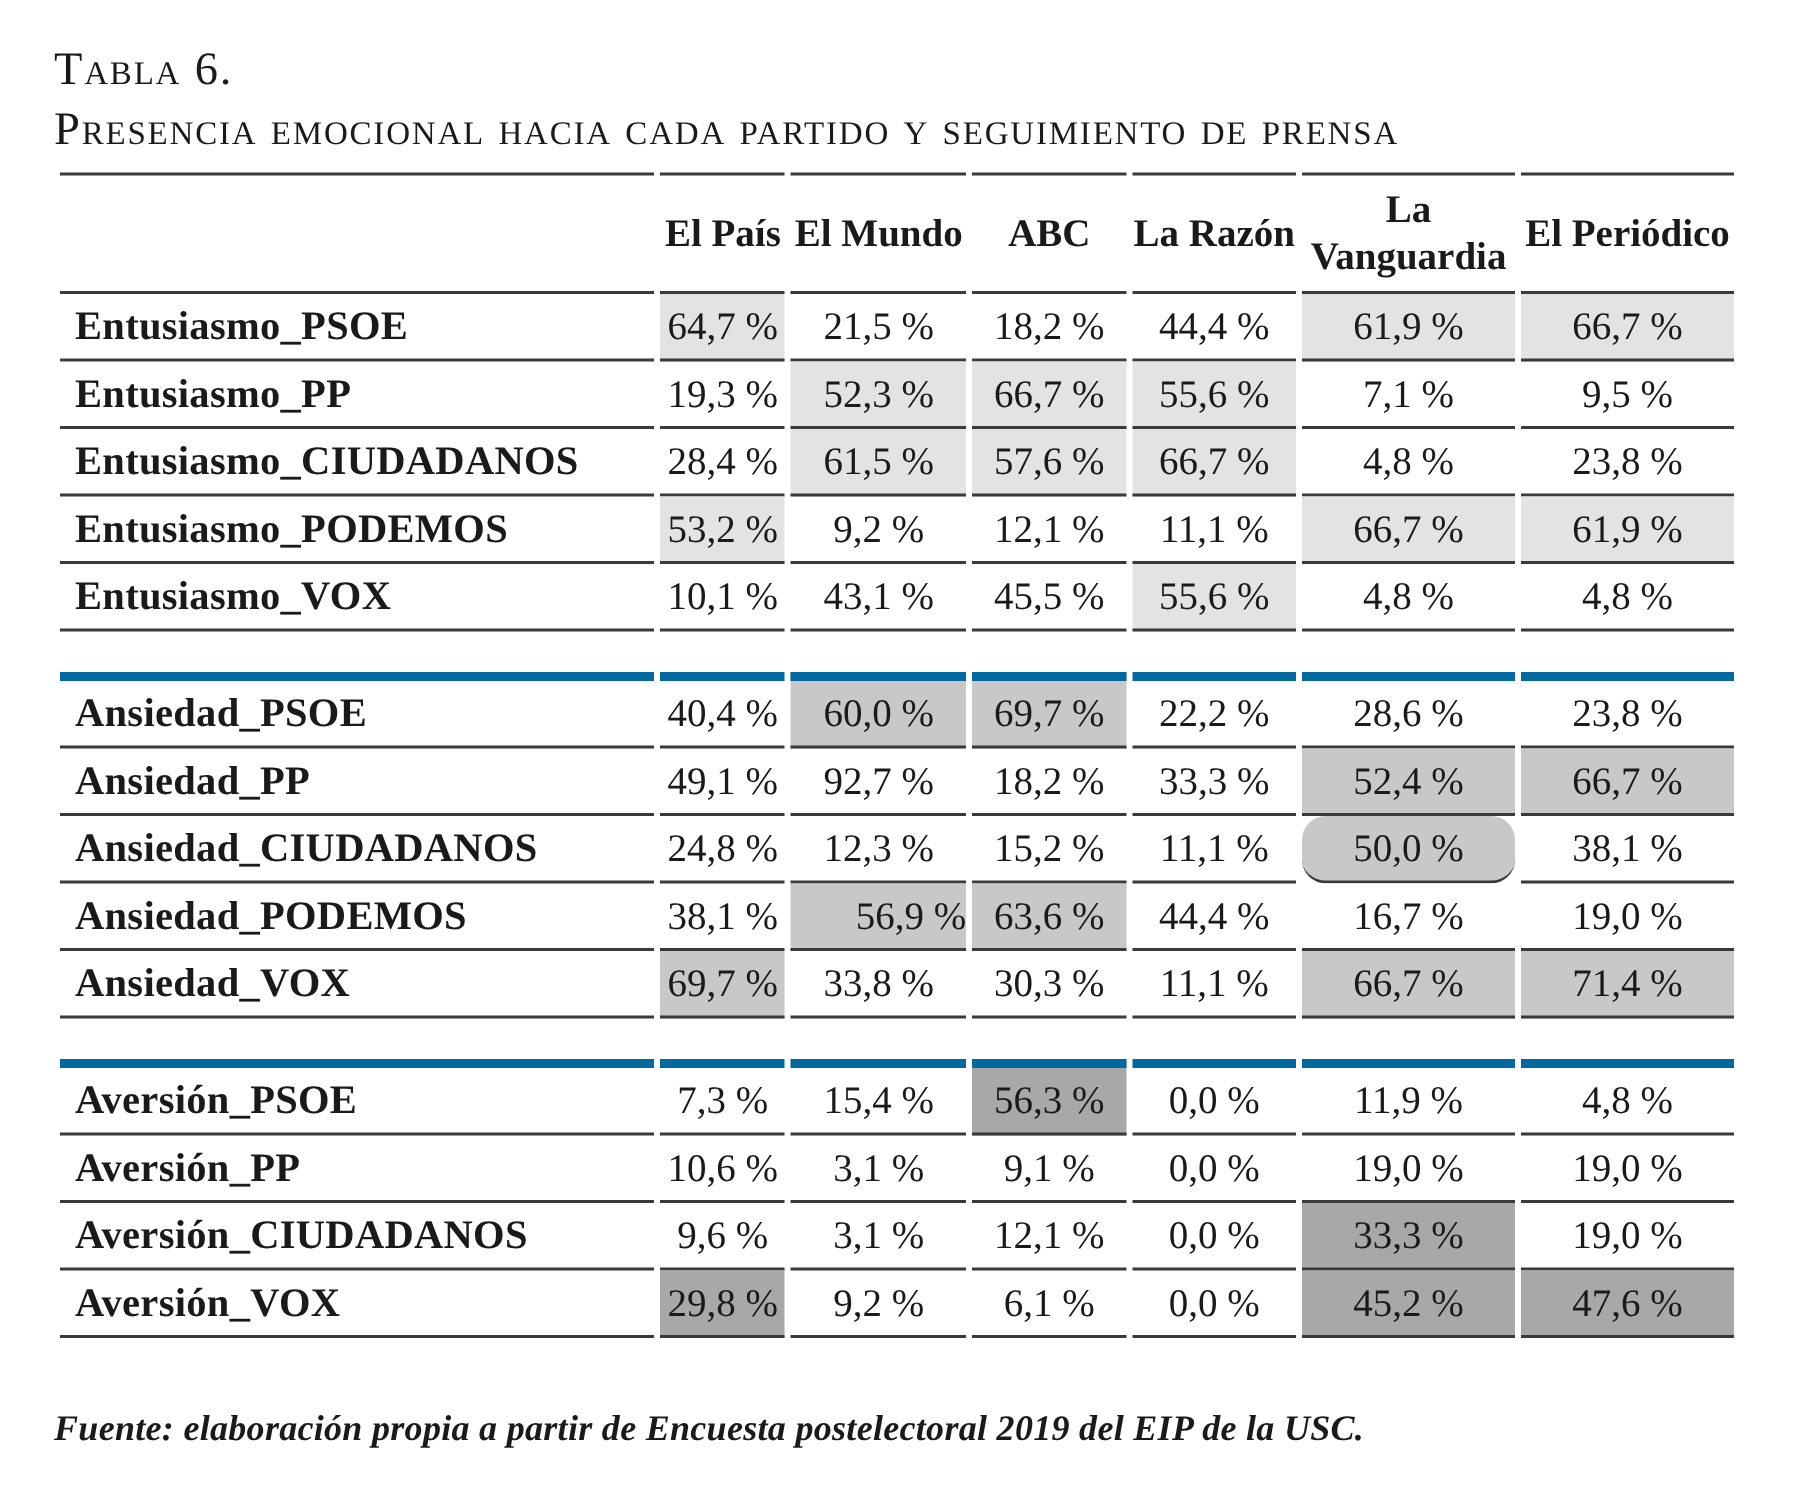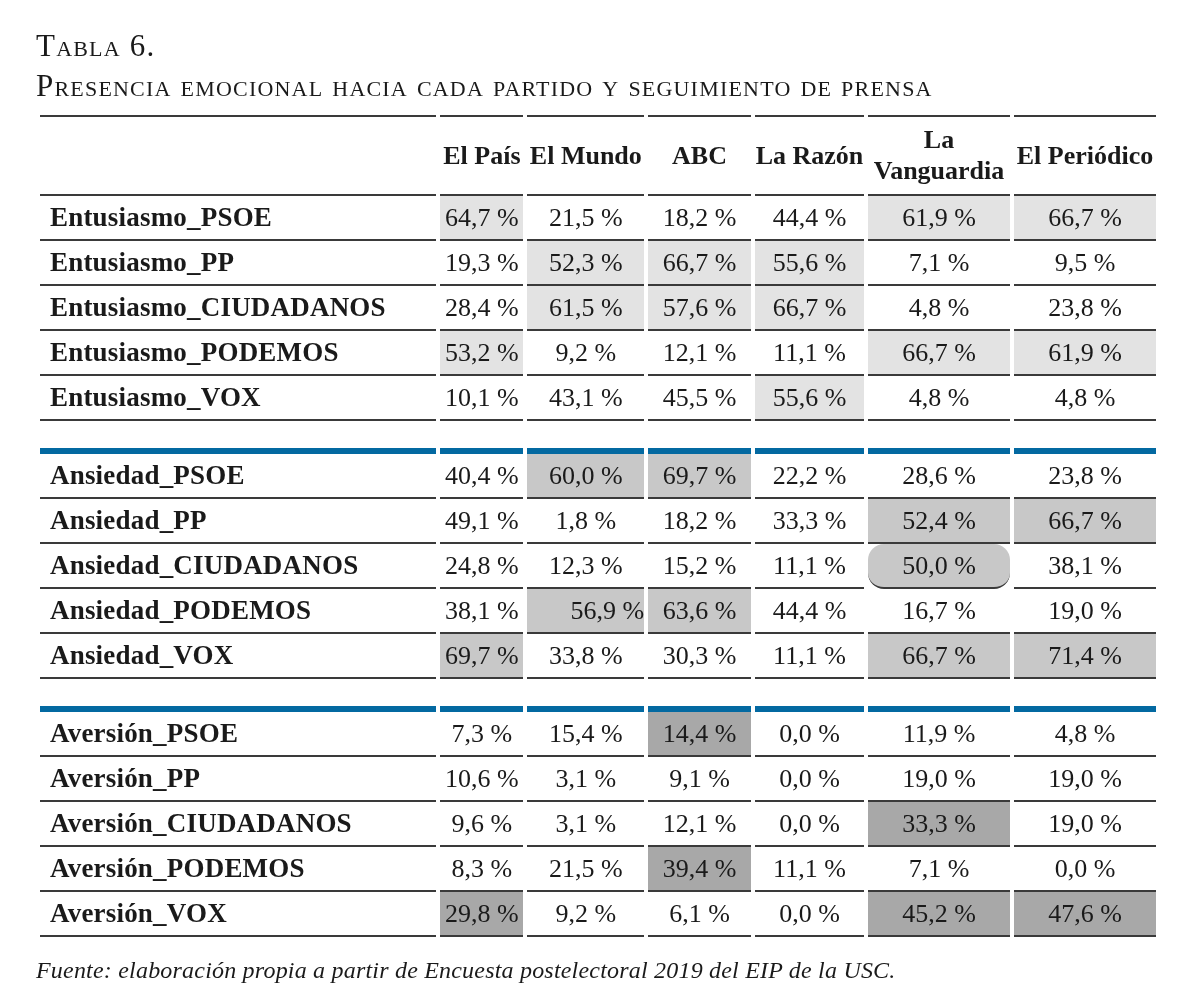--- a/index.html
+++ b/index.html
@@ -46,24 +46,25 @@
     font-weight:bold;
     font-size:27px;
     text-align:left;
     padding-left:10px;
     letter-spacing:0.2px;
   }
   tr.data-row td.value-cell{text-align:center;}
   tr.sec-first td{border-top:6px solid #0369a1;}
   tr.gap-row td{height:27px;border:none;}
   .footnote{
-    margin-top:20px;
+    margin-top:48px;
     font-style:italic;
     font-size:24px;
     letter-spacing:0.2px;
+    font-weight:bold;
   }
 </style>
 </head>
 <body>
 
 <div class="title-block">
   <div class="table-title">Tabla 6.</div>
   <div class="table-title">Presencia emocional hacia cada partido y seguimiento de prensa</div>
 </div>
 
@@ -142,21 +143,21 @@
         <td class="value-cell">40,4 %</td>
         <td class="value-cell" style="background: rgb(200, 200, 200);">60,0 %</td>
         <td class="value-cell" style="background: rgb(200, 200, 200);">69,7 %</td>
         <td class="value-cell">22,2 %</td>
         <td class="value-cell">28,6 %</td>
         <td class="value-cell">23,8 %</td>
       </tr>
       <tr class="data-row">
         <td class="row-label">Ansiedad_PP</td>
         <td class="value-cell">49,1 %</td>
-        <td class="value-cell">1,8 %</td>
+        <td class="value-cell">92,7 %</td>
         <td class="value-cell">18,2 %</td>
         <td class="value-cell">33,3 %</td>
         <td class="value-cell" style="background: rgb(200, 200, 200);">52,4 %</td>
         <td class="value-cell" style="background: rgb(200, 200, 200);">66,7 %</td>
       </tr>
       <tr class="data-row">
         <td class="row-label">Ansiedad_CIUDADANOS</td>
         <td class="value-cell">24,8 %</td>
         <td class="value-cell">12,3 %</td>
         <td class="value-cell">15,2 %</td>
@@ -182,21 +183,21 @@
         <td class="value-cell" style="background: rgb(200, 200, 200);">66,7 %</td>
         <td class="value-cell" style="background: rgb(200, 200, 200);">71,4 %</td>
       </tr>
       <tr class="gap-row">
         <td colspan="7"></td>
       </tr>
       <tr class="data-row sec-first">
         <td class="row-label">Aversión_PSOE</td>
         <td class="value-cell">7,3 %</td>
         <td class="value-cell">15,4 %</td>
-        <td class="value-cell" style="background: rgb(168, 168, 168);">14,4 %</td>
+        <td class="value-cell" style="background: rgb(168, 168, 168);">56,3 %</td>
         <td class="value-cell">0,0 %</td>
         <td class="value-cell">11,9 %</td>
         <td class="value-cell">4,8 %</td>
       </tr>
       <tr class="data-row">
         <td class="row-label">Aversión_PP</td>
         <td class="value-cell">10,6 %</td>
         <td class="value-cell">3,1 %</td>
         <td class="value-cell">9,1 %</td>
         <td class="value-cell">0,0 %</td>
@@ -206,29 +207,20 @@
       <tr class="data-row">
         <td class="row-label">Aversión_CIUDADANOS</td>
         <td class="value-cell">9,6 %</td>
         <td class="value-cell">3,1 %</td>
         <td class="value-cell">12,1 %</td>
         <td class="value-cell">0,0 %</td>
         <td class="value-cell" style="background: rgb(168, 168, 168);">33,3 %</td>
         <td class="value-cell">19,0 %</td>
       </tr>
       <tr class="data-row">
-        <td class="row-label">Aversión_PODEMOS</td>
-        <td class="value-cell">8,3 %</td>
-        <td class="value-cell">21,5 %</td>
-        <td class="value-cell" style="background: rgb(168, 168, 168);">39,4 %</td>
-        <td class="value-cell">11,1 %</td>
-        <td class="value-cell">7,1 %</td>
-        <td class="value-cell">0,0 %</td>
-      </tr>
-      <tr class="data-row">
         <td class="row-label">Aversión_VOX</td>
         <td class="value-cell" style="background: rgb(168, 168, 168);">29,8 %</td>
         <td class="value-cell">9,2 %</td>
         <td class="value-cell">6,1 %</td>
         <td class="value-cell">0,0 %</td>
         <td class="value-cell" style="background: rgb(168, 168, 168);">45,2 %</td>
         <td class="value-cell" style="background: rgb(168, 168, 168);">47,6 %</td>
       </tr>
     </tbody>
 </table>

